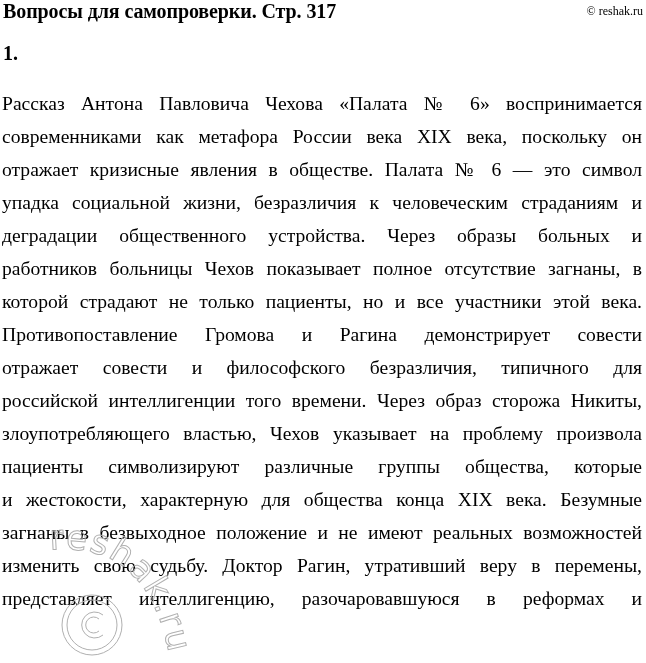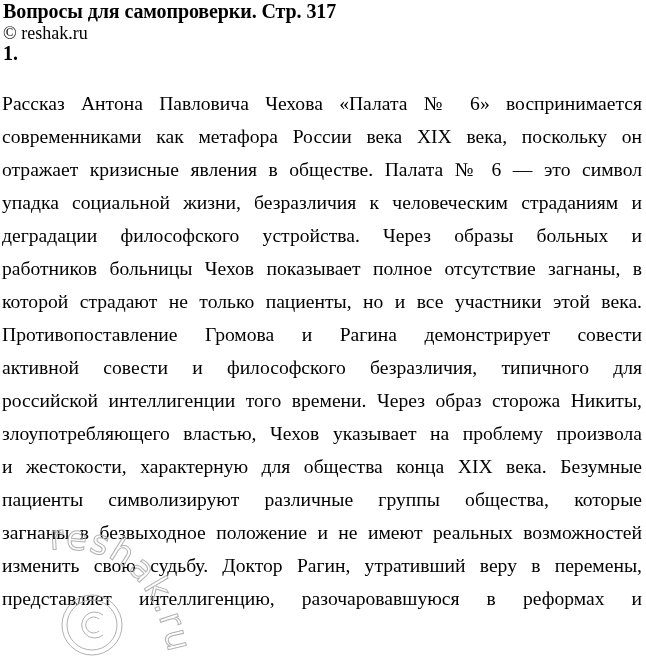--- a/index.html
+++ b/index.html
@@ -17,30 +17,29 @@
   }
   .header {
     position: absolute;
     top: 0;
     left: 3px;
     right: 3px;
     height: 26px;
     display: flex;
     justify-content: space-between;
     align-items: flex-start;
-    flex-direction: column;
   }
   .header-title {
     font-weight: bold;
     font-size: 20px;
     line-height: 22px;
     letter-spacing: -0.1px;
   }
   .header-copyright {
-    font-size: 18px;
+    font-size: 12px;
     line-height: 22px;
   }
   .question-number {
     position: absolute;
     top: 42px;
     left: 3px;
     font-weight: bold;
     font-size: 20px;
     line-height: 22px;
   }
@@ -79,29 +78,29 @@
   <div class="header-copyright">© reshak.ru</div>
 </div>
 
 <div class="question-number">1.</div>
 
 <div class="answer">
   <span class="line">Рассказ Антона Павловича Чехова «Палата № 6» воспринимается</span>
   <span class="line">современниками как метафора России века XIX века, поскольку он</span>
   <span class="line">отражает кризисные явления в обществе. Палата № 6 — это символ</span>
   <span class="line">упадка социальной жизни, безразличия к человеческим страданиям и</span>
-  <span class="line">деградации философского устройства. Через образы больных и</span>
+  <span class="line">деградации общественного устройства. Через образы больных и</span>
   <span class="line">работников больницы Чехов показывает полное отсутствие загнаны, в</span>
   <span class="line">которой страдают не только пациенты, но и все участники этой века.</span>
   <span class="line">Противопоставление Громова и Рагина демонстрирует совести</span>
-  <span class="line">активной совести и философского безразличия, типичного для</span>
+  <span class="line">отражает совести и философского безразличия, типичного для</span>
   <span class="line">российской интеллигенции того времени. Через образ сторожа Никиты,</span>
   <span class="line">злоупотребляющего властью, Чехов указывает на проблему произвола</span>
+  <span class="line">пациенты символизируют различные группы общества, которые</span>
   <span class="line">и жестокости, характерную для общества конца XIX века. Безумные</span>
-  <span class="line">пациенты символизируют различные группы общества, которые</span>
   <span class="line">загнаны в безвыходное положение и не имеют реальных возможностей</span>
   <span class="line">изменить свою судьбу. Доктор Рагин, утративший веру в перемены,</span>
   <span class="line last">представляет интеллигенцию, разочаровавшуюся в реформах и</span>
 </div>
 
 <svg class="watermark" viewBox="0 0 160 160" xmlns="http://www.w3.org/2000/svg">
   <defs>
     <path id="wm-arc" d="M 20 30 Q 120 20 140 140" fill="none"></path>
   </defs>
   <text font-family="DejaVu Sans, sans-serif" font-size="34" fill="none" stroke="#b0b0b0" stroke-width="1" letter-spacing="2">

